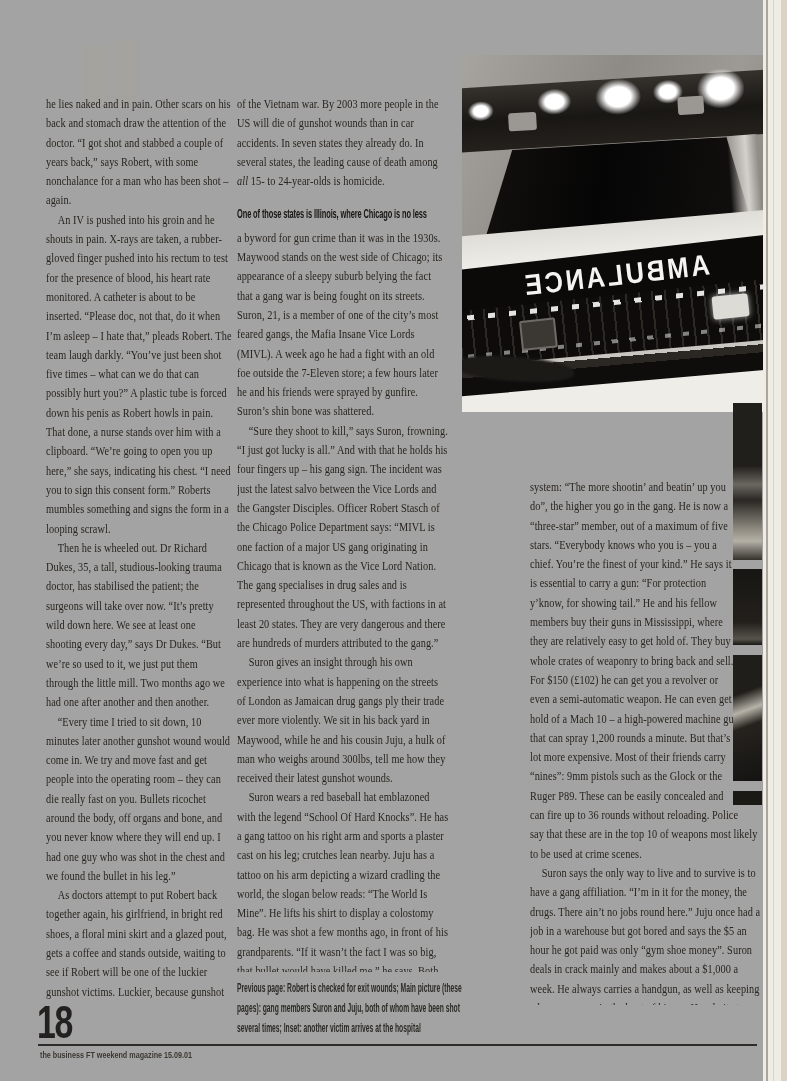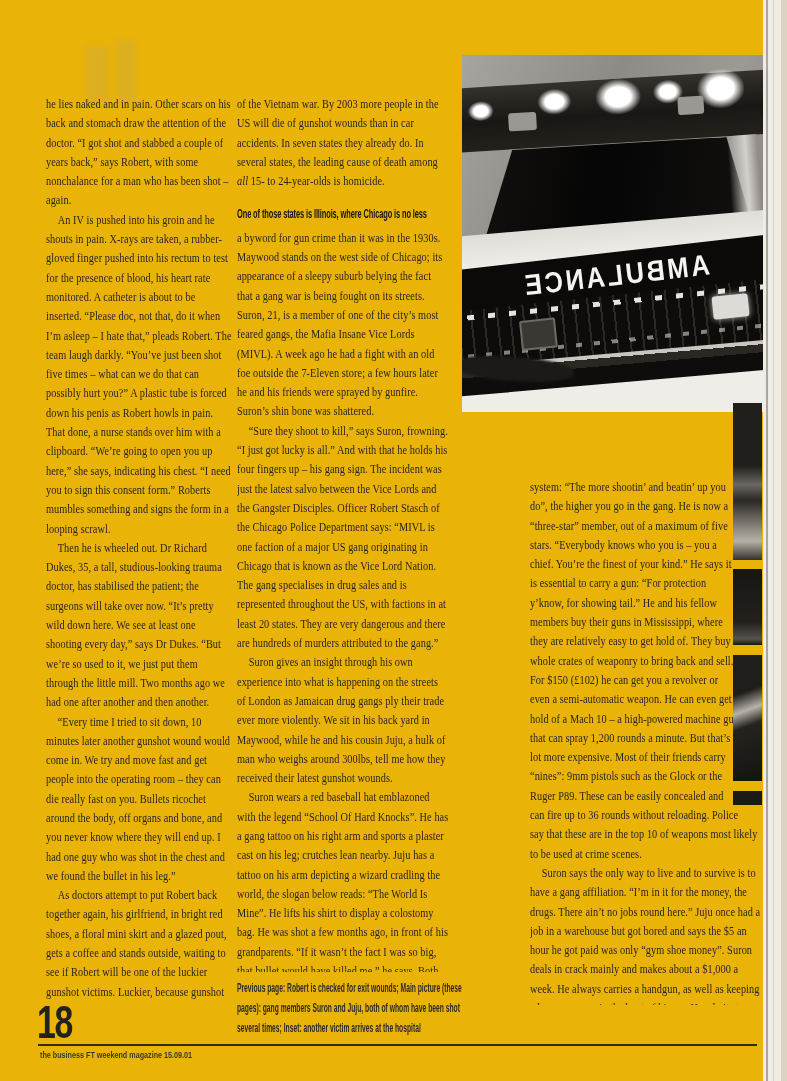--- a/index.html
+++ b/index.html
@@ -1,18 +1,18 @@
 <!DOCTYPE html>
 <html><head>
 <meta charset="utf-8">
 <style>
   html,body { margin:0; padding:0; background:#ffffff; }
   .page {
     position:relative; width:787px; height:1081px;
-    background:#eab308; overflow:hidden;
+    background:#a3a3a3; overflow:hidden;
     font-family:"Liberation Serif", serif; color:#29241f;
   }
 
   
   .col {
     position:absolute;
     transform:scaleX(0.78); transform-origin:0 0;
     font-size:13.2px; line-height:19.3px;
     letter-spacing:0.1px; overflow:hidden;
   }

